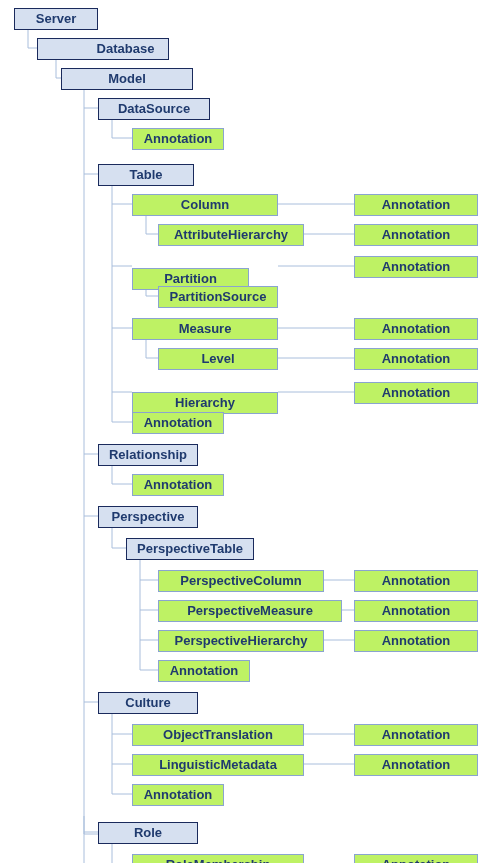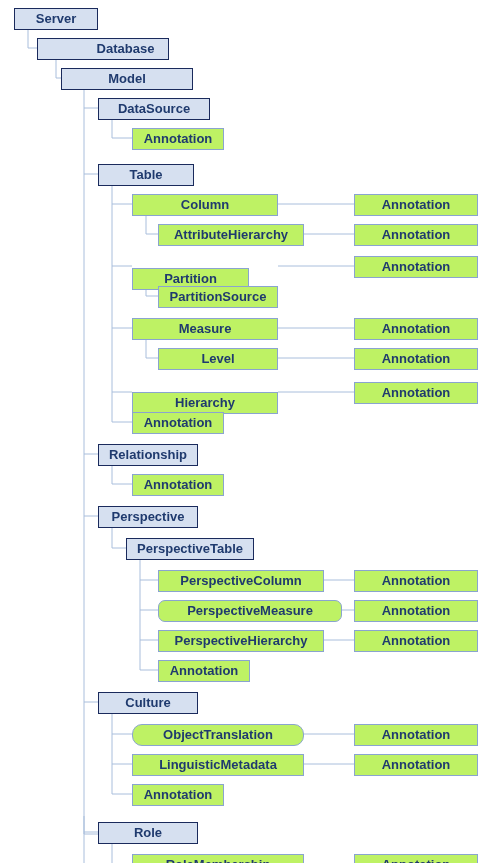--- a/index.html
+++ b/index.html
@@ -122,28 +122,28 @@
 <div class="node empty" style="left:346px;top:374px; width:124px;">Annotation</div>
 <div class="node empty" style="left:124px;top:404px; width:92px;">Annotation</div>
 
 <div class="node filled" style="left:90px; top:436px; width:100px;">Relationship</div>
 <div class="node empty" style="left:124px;top:466px; width:92px;">Annotation</div>
 
 <div class="node filled" style="left:90px; top:498px; width:100px;">Perspective</div>
 <div class="node filled" style="left:118px;top:530px; width:128px;">PerspectiveTable</div>
 <div class="node empty" style="left:150px;top:562px; width:166px;">PerspectiveColumn</div>
 <div class="node empty" style="left:346px;top:562px; width:124px;">Annotation</div>
-<div class="node empty" style="left:150px;top:592px; width:184px;border-radius:7px;">PerspectiveMeasure</div>
+<div class="node empty" style="left:150px;top:592px; width:184px;">PerspectiveMeasure</div>
 <div class="node empty" style="left:346px;top:592px; width:124px;">Annotation</div>
 <div class="node empty" style="left:150px;top:622px; width:166px;">PerspectiveHierarchy</div>
 <div class="node empty" style="left:346px;top:622px; width:124px;">Annotation</div>
 <div class="node empty" style="left:150px;top:652px; width:92px;">Annotation</div>
 
 <div class="node filled" style="left:90px; top:684px; width:100px;">Culture</div>
-<div class="node empty" style="left:124px;top:716px; width:172px;border-radius:10px;">ObjectTranslation</div>
+<div class="node empty" style="left:124px;top:716px; width:172px;">ObjectTranslation</div>
 <div class="node empty" style="left:346px;top:716px; width:124px;">Annotation</div>
 <div class="node empty" style="left:124px;top:746px; width:172px;">LinguisticMetadata</div>
 <div class="node empty" style="left:346px;top:746px; width:124px;">Annotation</div>
 <div class="node empty" style="left:124px;top:776px; width:92px;">Annotation</div>
 
 </div>
 
 <div class="canvas" style="height:160px; margin-top:-39px;">
 <svg width="484" height="160">
   <g stroke="#a9bedc" stroke-width="1" fill="none">

